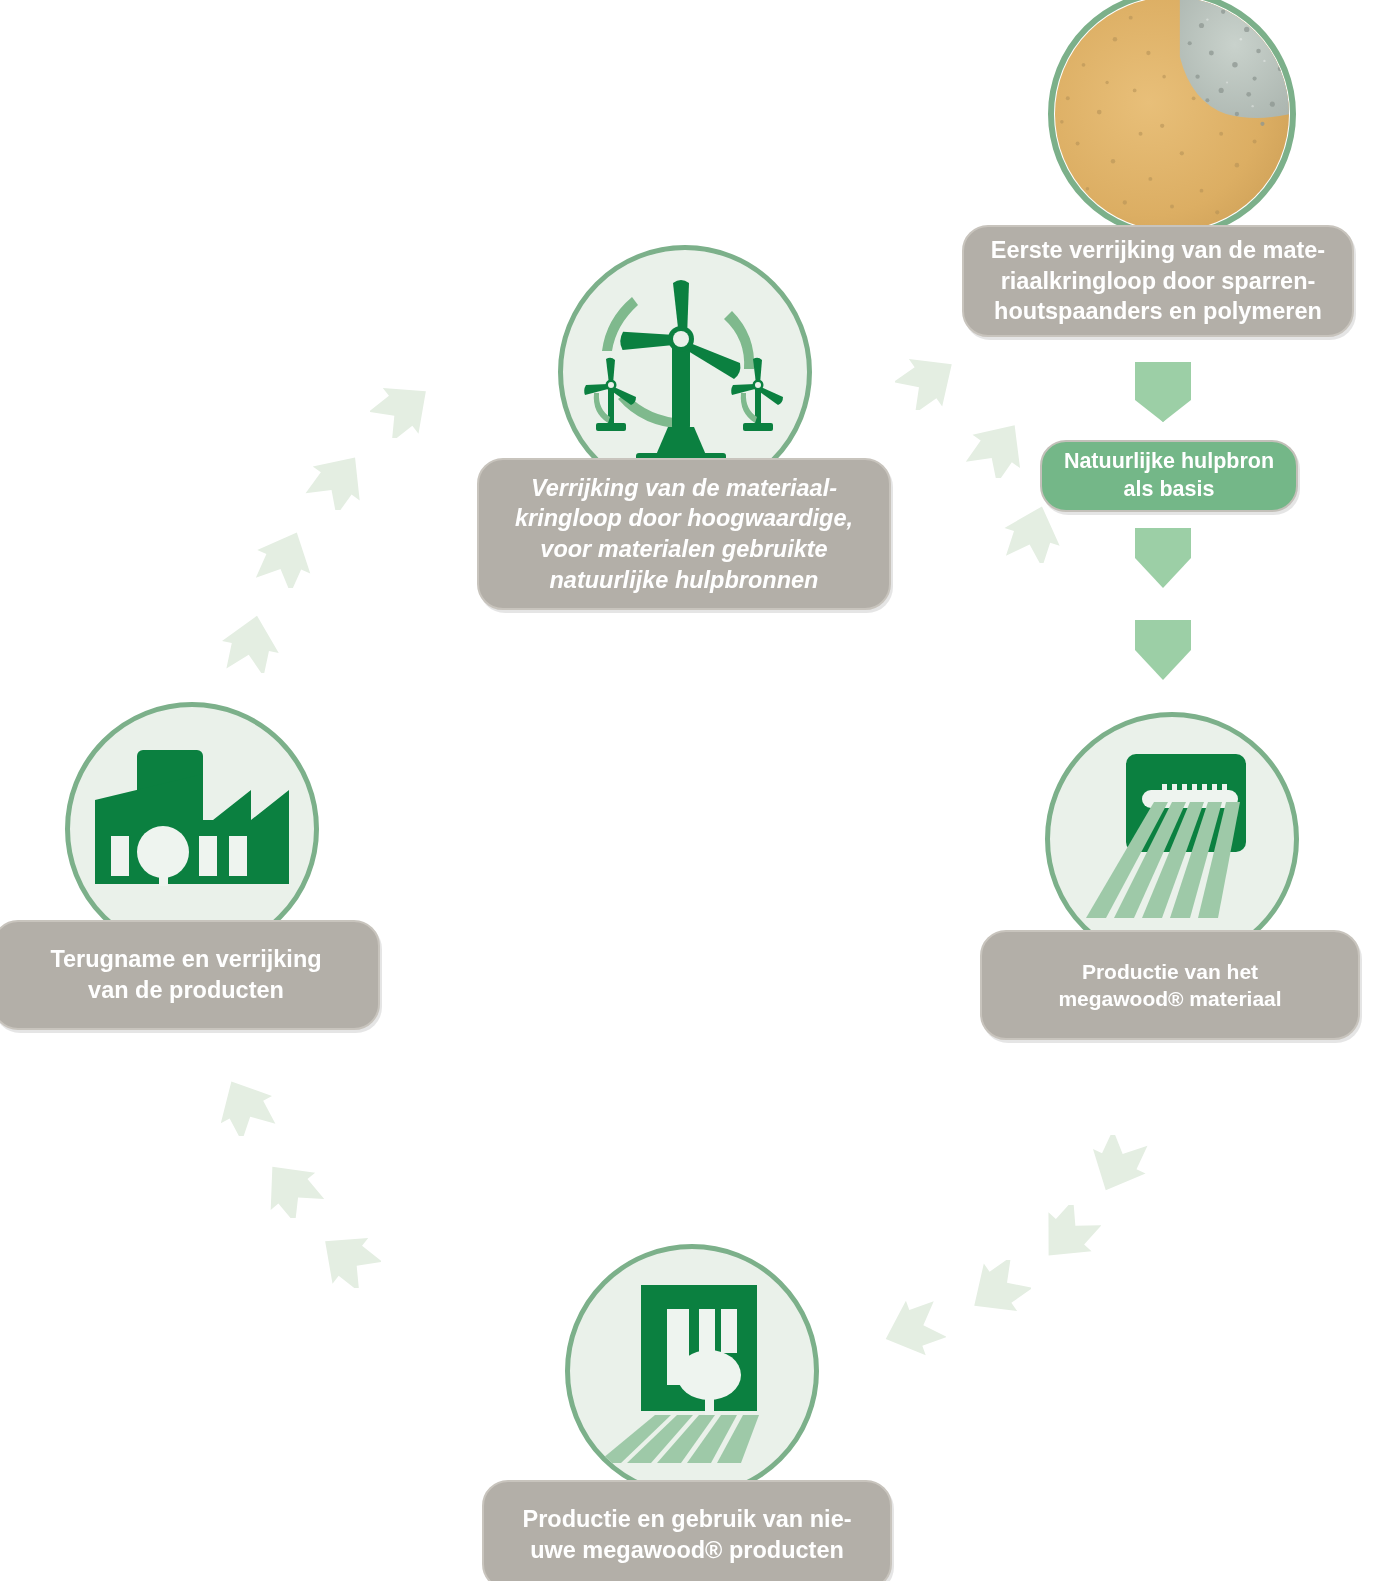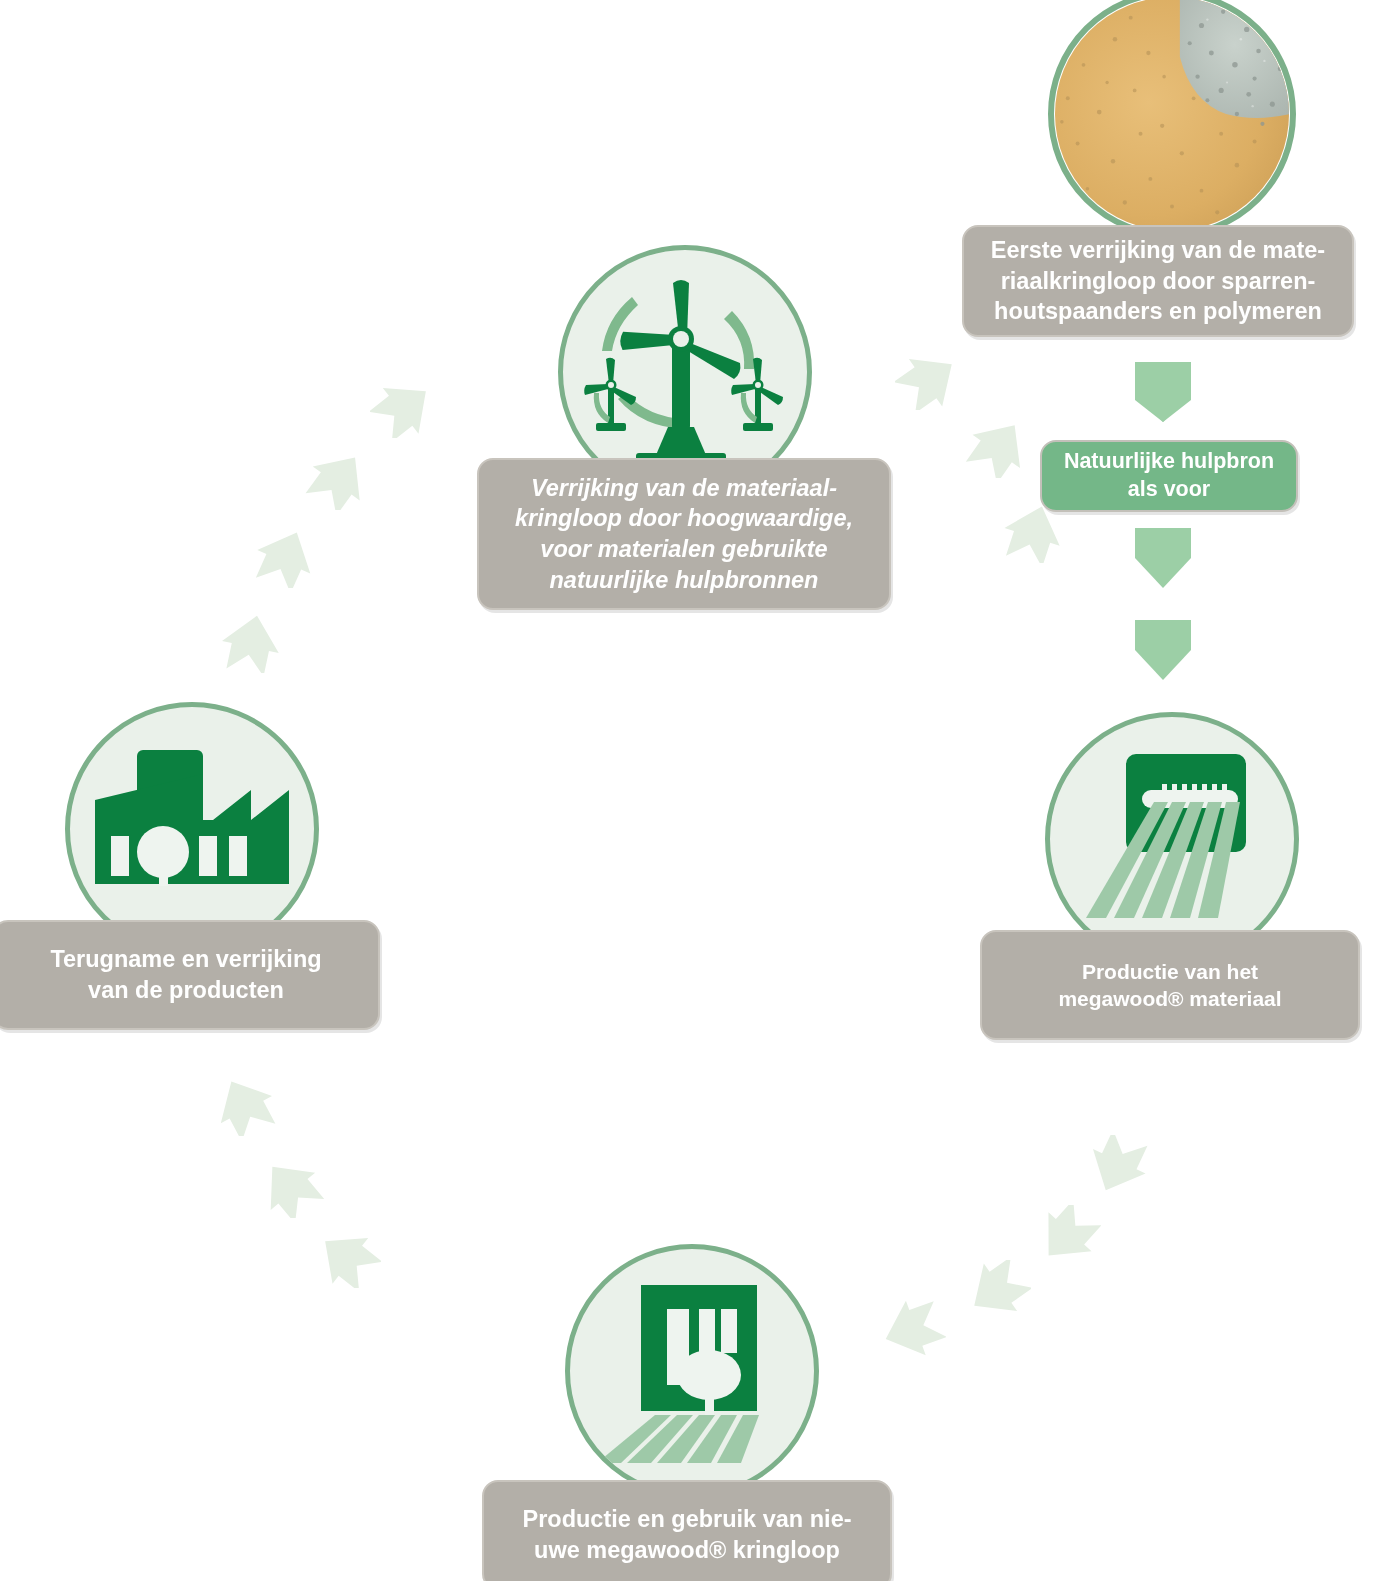--- a/index.html
+++ b/index.html
@@ -16,21 +16,21 @@
     background:#eaf1ea;border:5px solid #7cb08a;
     box-sizing:border-box;
     display:flex;align-items:center;justify-content:center;
     overflow:hidden;
   }
   .circle.photo{background:#ffffff;border-width:6px;}
 
   
   .label{
     position:absolute;box-sizing:border-box;
-    background:#b3afa8;border-radius:16px;
+    background:#b3afa8;border-radius:26px;
     color:#ffffff;text-align:center;font-weight:bold;
     display:flex;align-items:center;justify-content:center;
     box-shadow:2px 3px 0 rgba(0,0,0,0.10);
     border:2px solid #c8c4bd;
     padding:12px 14px;
     line-height:1.30;
   }
   .label.green{background:#74b788;border-color:#c3c0b9;}
   .label .txt{display:block;width:100%;white-space:pre-line;}
 
@@ -250,21 +250,21 @@
     </div>
     <div class="label" style="left:962px;top:225px;width:392px;height:112px;font-size:23.5px;">
       <span class="txt">Eerste verrijking van de mate-
 riaalkringloop door sparren-
 houtspaanders en polymeren</span>
     </div>
   </div>
 
   <div class="label green" style="left:1040px;top:440px;width:258px;height:72px;font-size:21.5px;">
     <span class="txt">Natuurlijke hulpbron
-als voor</span>
+als basis</span>
   </div>
 
   <div class="node">
     <div class="circle" style="left:558px;top:245px;width:254px;height:254px;">
       <svg width="210" height="190" viewBox="0 0 210 190">
 
         <path d="M52 20 Q26 42 22 74 L32 74 Q36 48 58 28 Z" fill="#7fb98d"></path>
         <path d="M152 34 Q176 58 174 92 L164 92 Q166 62 144 42 Z" fill="#7fb98d"></path>
         <path d="M38 122 Q62 150 104 152 L104 142 Q68 140 46 116 Z" fill="#7fb98d"></path>
 
@@ -360,21 +360,21 @@
           <polygon points="66,140 82,140 32,188 8,188"></polygon>
           <polygon points="88,140 104,140 62,188 38,188"></polygon>
           <polygon points="110,140 126,140 92,188 68,188"></polygon>
           <polygon points="132,140 148,140 122,188 98,188"></polygon>
           <polygon points="154,140 170,140 152,188 128,188"></polygon>
         </g>
       </svg>
     </div>
     <div class="label" style="left:482px;top:1480px;width:410px;height:110px;font-size:23.5px;">
       <span class="txt">Productie en gebruik van nie-
-uwe megawood® kringloop</span>
+uwe megawood® producten</span>
     </div>
   </div>
 
   <div class="node">
     <div class="circle" style="left:65px;top:702px;width:254px;height:254px;">
       <svg width="198" height="170" viewBox="0 0 198 170">
 
         <rect x="44" y="6" width="66" height="62" rx="6" fill="#0b8040"></rect>
 
         <polygon points="2,56 110,30 110,140 2,140" fill="#0b8040"></polygon>

